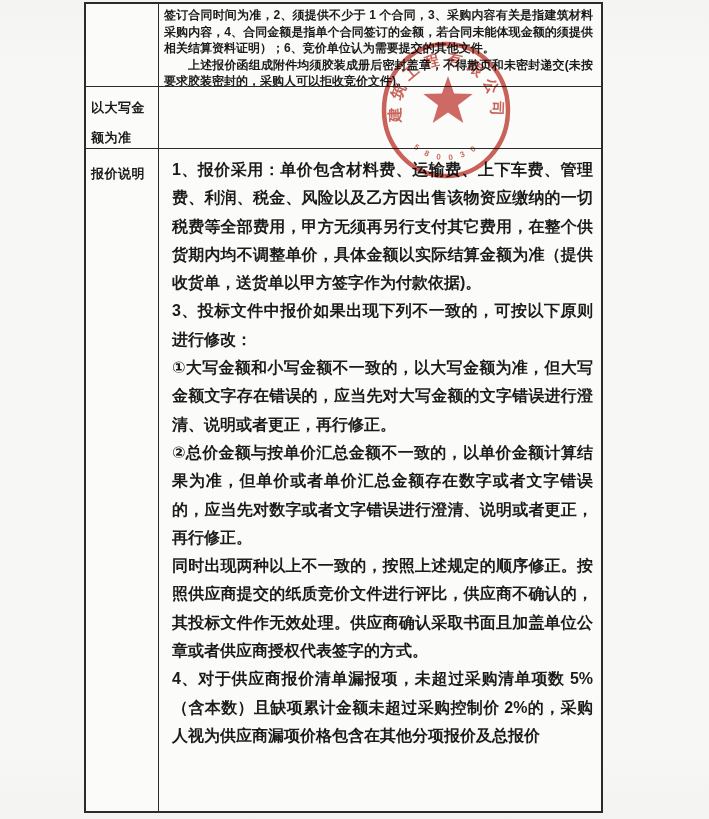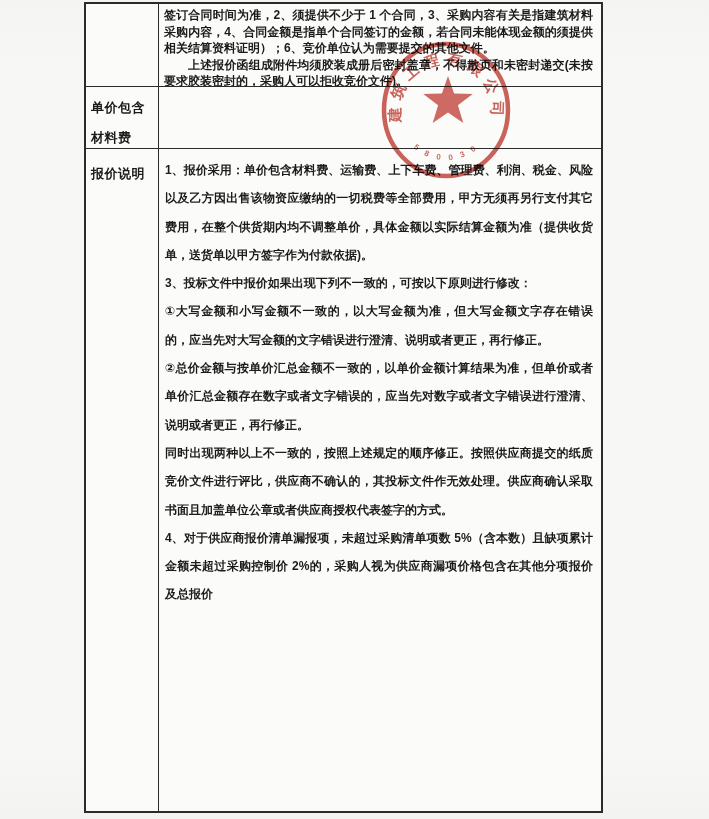--- a/index.html
+++ b/index.html
@@ -33,21 +33,21 @@
     line-height:30px;letter-spacing:.5px;
   }
   .row-3 .label-cell{padding-top:10px;}
   .content-cell{
     flex:1;box-sizing:border-box;overflow:hidden;
     color:#1b1b1b;font-weight:700;
     text-align:justify;
   }
   .tight{padding:3px 8px 0 5px;font-size:12px;line-height:16.5px;}
   .tight p{margin:0;}
-  .loose{padding:7px 8px 0 6px;font-size:12px;line-height:28.3px;}
+  .loose{padding:7px 8px 0 6px;font-size:16px;line-height:28.3px;margin-left:7px;}
   .loose p{margin:0;}
   .indent{text-indent:2em;}
   
   .seal{
     position:absolute;left:373px;top:36px;width:150px;height:155px;
     mix-blend-mode:multiply;opacity:.88;
     pointer-events:none;
   }
   .seal svg{width:100%;height:100%;}
 </style>
@@ -60,21 +60,21 @@
 
     <div class="t-row row-1">
       <div class="label-cell"></div>
       <div class="content-cell tight">
         <p>签订合同时间为准，2、须提供不少于 1 个合同，3、采购内容有关是指建筑材料采购内容，4、合同金额是指单个合同签订的金额，若合同未能体现金额的须提供相关结算资料证明）；6、竞价单位认为需要提交的其他文件。</p>
         <p class="indent">上述报价函组成附件均须胶装成册后密封盖章，不得散页和未密封递交(未按要求胶装密封的，采购人可以拒收竞价文件)。</p>
       </div>
     </div>
 
     <div class="t-row row-2">
-      <div class="label-cell">单价包含材料费</div>
+      <div class="label-cell">以大写金额为准</div>
     </div>
 
     <div class="t-row row-3">
       <div class="label-cell">报价说明</div>
       <div class="content-cell loose">
         <p>1、报价采用：单价包含材料费、运输费、上下车费、管理费、利润、税金、风险以及乙方因出售该物资应缴纳的一切税费等全部费用，甲方无须再另行支付其它费用，在整个供货期内均不调整单价，具体金额以实际结算金额为准（提供收货单，送货单以甲方签字作为付款依据)。</p>
         <p>3、投标文件中报价如果出现下列不一致的，可按以下原则进行修改：</p>
         <p>①大写金额和小写金额不一致的，以大写金额为准，但大写金额文字存在错误的，应当先对大写金额的文字错误进行澄清、说明或者更正，再行修正。</p>
         <p>②总价金额与按单价汇总金额不一致的，以单价金额计算结果为准，但单价或者单价汇总金额存在数字或者文字错误的，应当先对数字或者文字错误进行澄清、说明或者更正，再行修正。</p>
         <p>同时出现两种以上不一致的，按照上述规定的顺序修正。按照供应商提交的纸质竞价文件进行评比，供应商不确认的，其投标文件作无效处理。供应商确认采取书面且加盖单位公章或者供应商授权代表签字的方式。</p>

